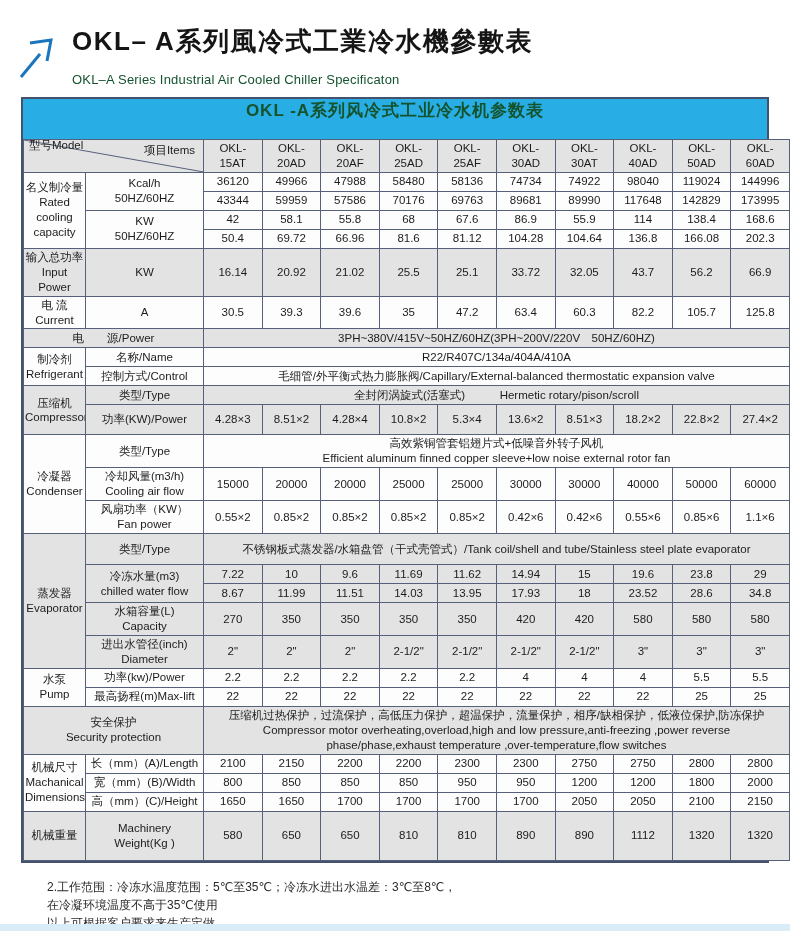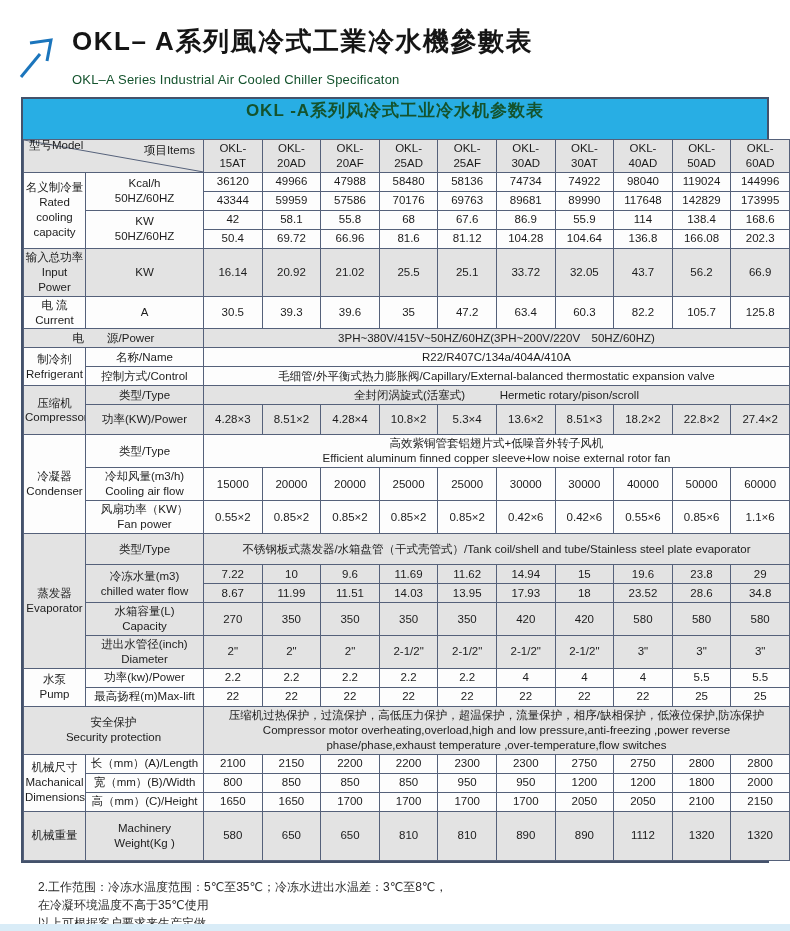--- a/index.html
+++ b/index.html
@@ -35,21 +35,21 @@
   tr.sec-condenser.r1{height:31px}
   tr.sec-evaporator.r0{height:31px}
   tr.sec-evaporator.r3,tr.sec-evaporator.r4{height:31px}
   tr.sec-weight{height:49px}
   td.corner-cell{position:relative;padding:0}
   td.corner-cell svg{position:absolute;left:0;top:0;width:100%;height:100%}
   .corner-model{position:absolute;left:5px;bottom:19px}
   .corner-items{position:absolute;right:8px;top:3px}
   
   .notes{margin:15px 0 0 30px;font-size:12px;line-height:1.5;color:#2a2a2a}
-  .notes .line.indent{margin-left:8px}
+  .notes .line.indent{margin-left:17px}
   
   .bottom-bar{position:absolute;left:0;bottom:0;width:100%;height:7px;background:#d9ecf7}
 </style>
 </head>
 <body>
 
 <div class="page-header">
   <div class="logo">
     <svg viewBox="0 0 50 50" width="50" height="50">
       <path d="M5 43 L24 20" stroke="#1b75bc" stroke-width="3" fill="none"></path>

